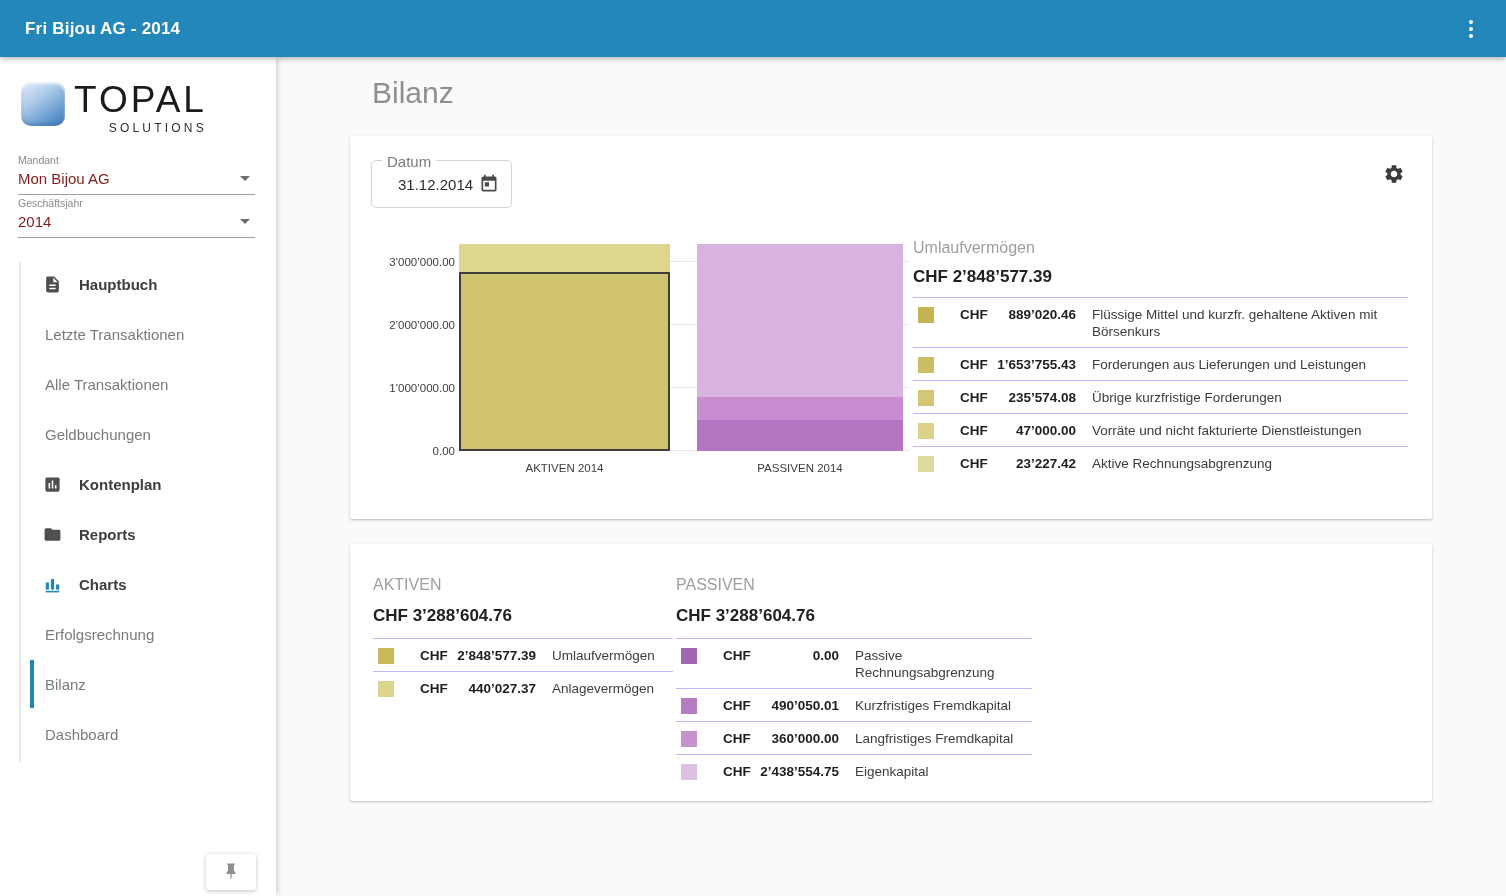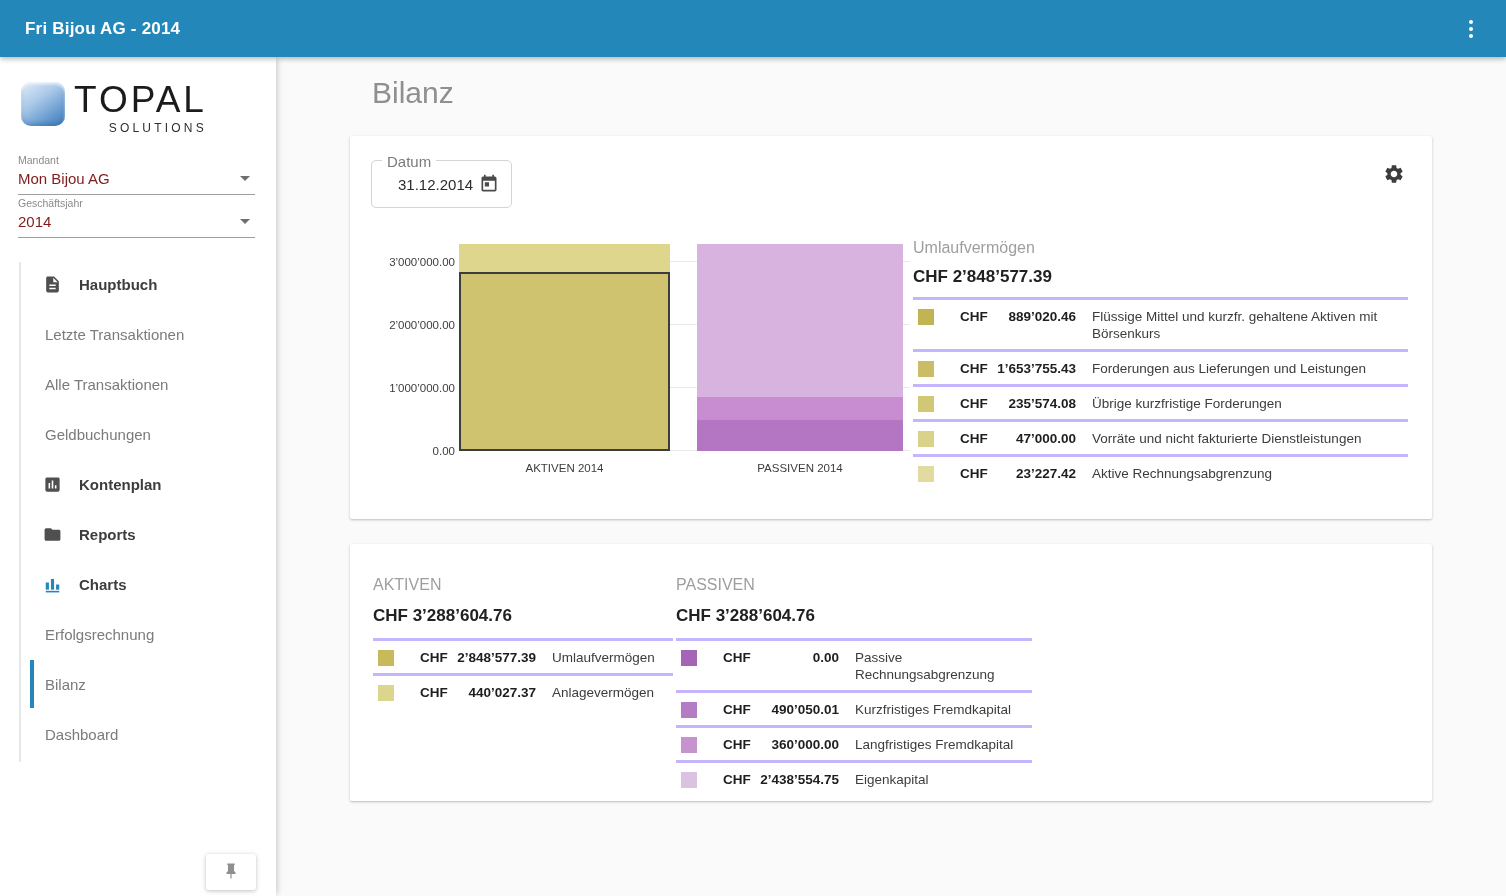--- a/index.html
+++ b/index.html
@@ -71,21 +71,21 @@
   .seg { position:absolute; left:0; width:100%; }
   .seg.selected { border:2px solid #3d3d3d; }
   .xlabels { position:absolute; left:109px; top:326px; width:451px; height:16px; }
   .xlabel { position:absolute; top:0; text-align:center; font-size:11.5px; color:#3d3d3d; }
 
   
   .detail-panel { position:absolute; left:563px; top:102px; width:495px; }
   .panel-title { font-size:16px; color:#9e9e9e; line-height:20px; }
   .panel-total { font-size:17px; font-weight:700; color:#212121; margin-top:8px; line-height:21px; }
   .rows { margin-top:10px; }
-  .lrow { display:flex; align-items:flex-start; border-top:3px solid #c4b5fd; padding:8px 0 7px; font-size:13.5px; }
+  .lrow { display:flex; align-items:flex-start; border-top:1px solid #c4b5fd; padding:8px 0 7px; font-size:13.5px; }
   .sq { width:16px; height:16px; margin-left:5px; margin-top:1px; flex:none; }
   .cur { width:36px; margin-left:26px; font-weight:700; color:#1e1e1e; flex:none; line-height:17px; }
   .amt { width:80px; text-align:right; font-weight:700; color:#1e1e1e; flex:none; line-height:17px; }
   .lbl { margin-left:16px; flex:1; color:#3c3c3c; line-height:17px; }
 
   
   .sum-col { position:absolute; top:31px; }
   .sum-aktiven { left:23px; width:300px; }
   .sum-passiven { left:326px; width:356px; }
   .sum-title { font-size:16px; color:#9e9e9e; line-height:20px; }

